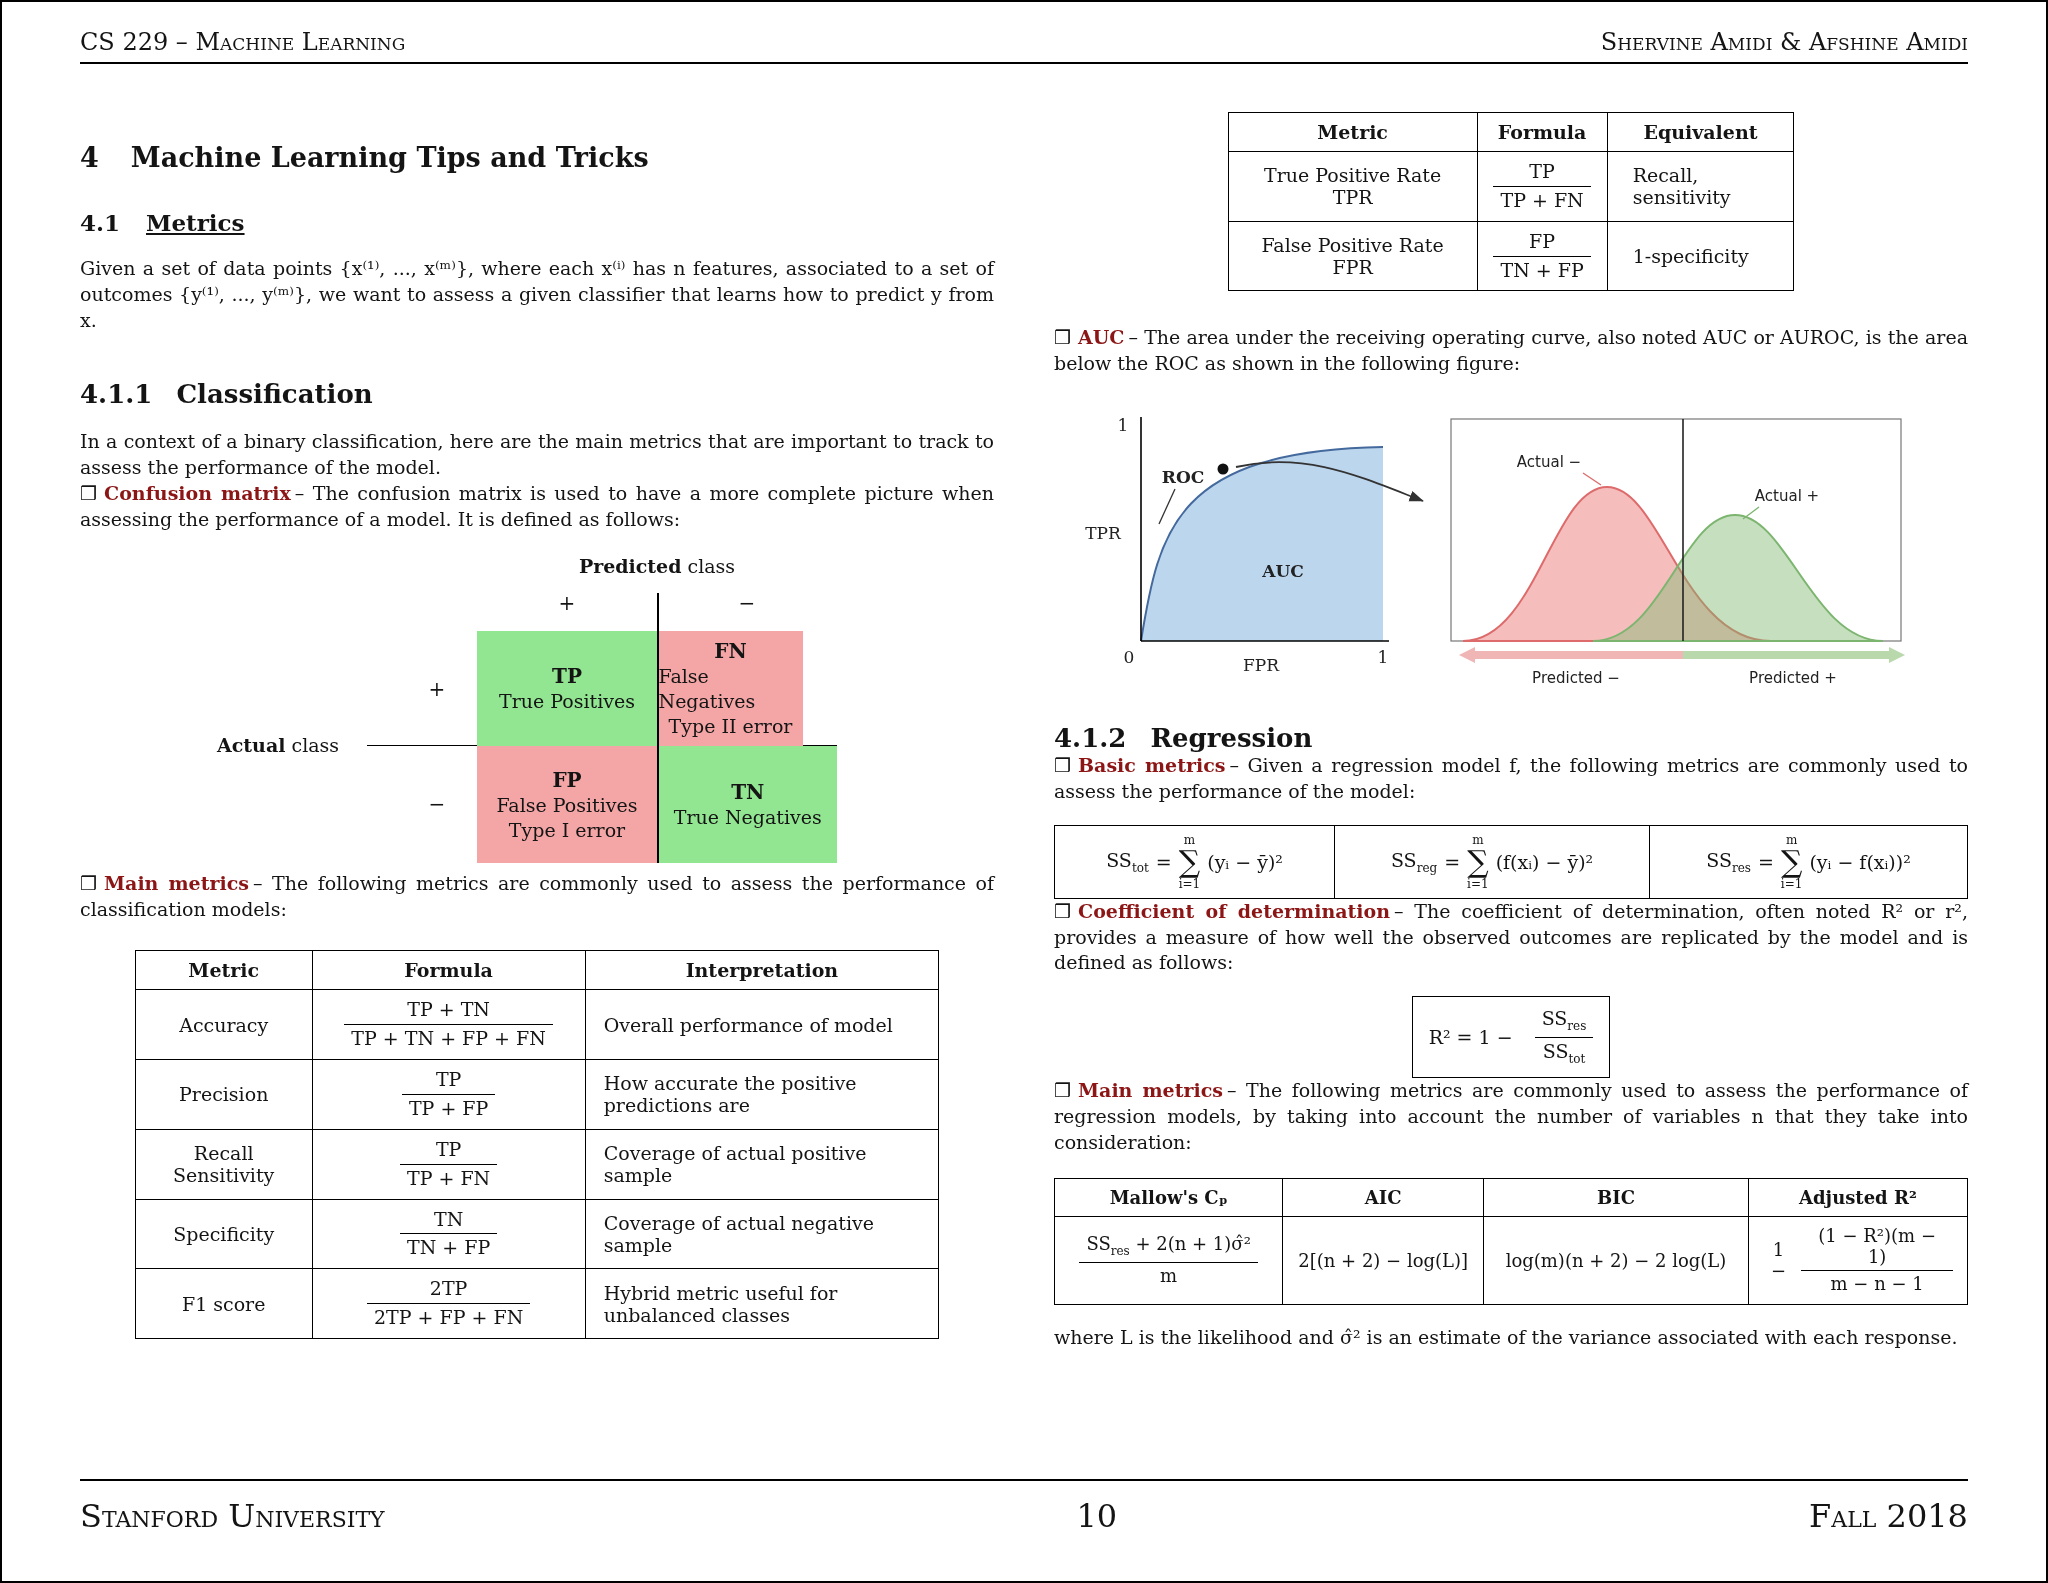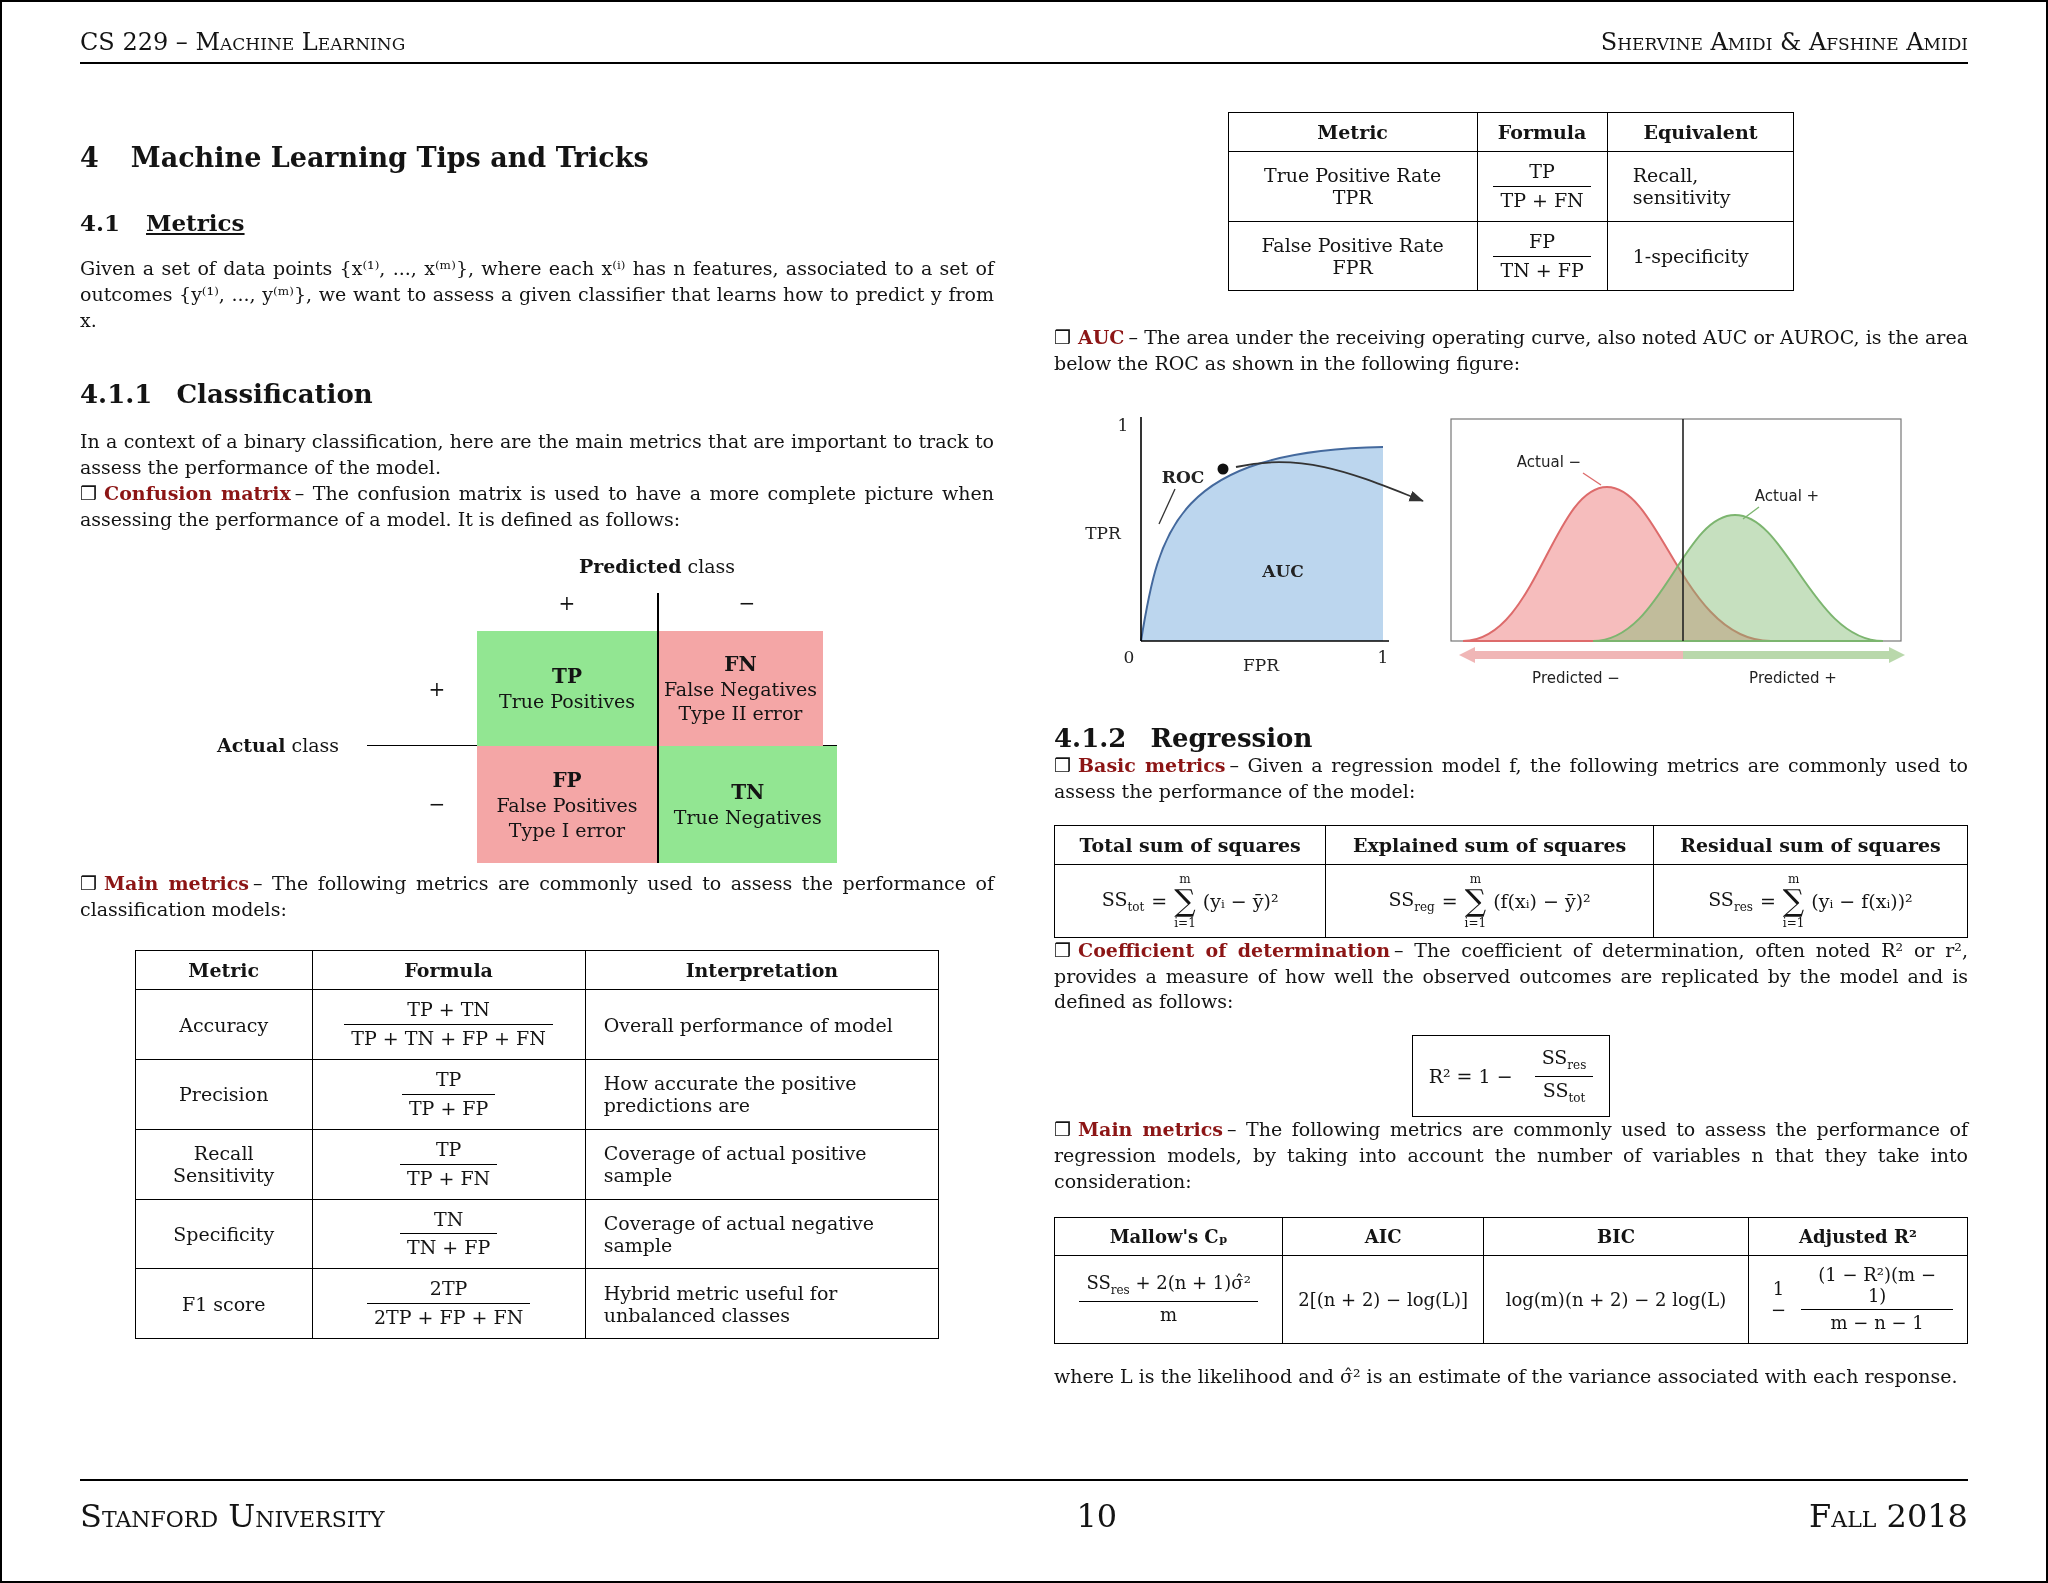--- a/index.html
+++ b/index.html
@@ -61,21 +61,21 @@
   .cm .ch1 { left:260px; } .cm .ch2 { left:440px; }
   .cm .vline { position:absolute; left:440px; top:38px; width:1.5px; height:270px; background:#000; }
   .cm .hline { position:absolute; left:150px; top:190px; width:470px; height:1.5px; background:#000; }
   .cm .actuallab { position:absolute; left:0; top:179px; }
   .cm .rlab { position:absolute; left:205px; width:30px; text-align:center; font-size:20px; }
   .cm .r1 { top:122px; } .cm .r2 { top:237px; }
   .cm .cmcell { position:absolute; width:180px; height:115px; display:flex; flex-direction:column;
     justify-content:center; align-items:center; line-height:1.3; }
   .cm .green { background:#92e692; } .cm .red { background:#f4a6a6; }
   .cm .abbr { font-weight:bold; font-size:20px; }
-  .cm .c-tp { left:260px; top:76px; } .cm .c-fn { left:441.5px; top:76px; width:164px; }
+  .cm .c-tp { left:260px; top:76px; } .cm .c-fn { left:441.5px; top:76px; width:144px; }
   .cm .c-fp { left:260px; top:191.5px; height:116.5px; }
   .cm .c-tn { left:441.5px; top:191.5px; width:178.5px; height:116.5px; }
   
   .rocfig { display:block; margin:12px auto 0; }
   .rocfig text { font-family:"DejaVu Serif", serif; font-size:17px; fill:#222; }
   .rocfig text.sans { font-family:"DejaVu Sans", sans-serif; font-size:15px; }
   .where { margin-top:22px; }
 </style>
 </head>
 <body>
@@ -285,25 +285,20 @@
       <div class="ssub-h" style="margin-top:30px">
         <span>4.1.2</span><span class="ht">Regression</span>
       </div>
 
       <p class="item">
         <span class="bullet">❒</span><span class="term">Basic metrics</span><span>– Given a regression model f, the following metrics are commonly used to assess the performance of the model:</span>
       </p>
 
       <table class="sstable">
         <tbody>
-            <tr>
-          <th>Total sum of squares</th>
-          <th>Explained sum of squares</th>
-          <th>Residual sum of squares</th>
-        </tr>
         <tr>
           <td>
             <span class="mrow">
               <span><span>SS</span><sub>tot</sub></span>
               <span>=</span>
               <span class="sum">
                     <span class="lim">m</span>
                     <span class="sym">∑</span>
                     <span class="lim">i=1</span>
                   </span>

